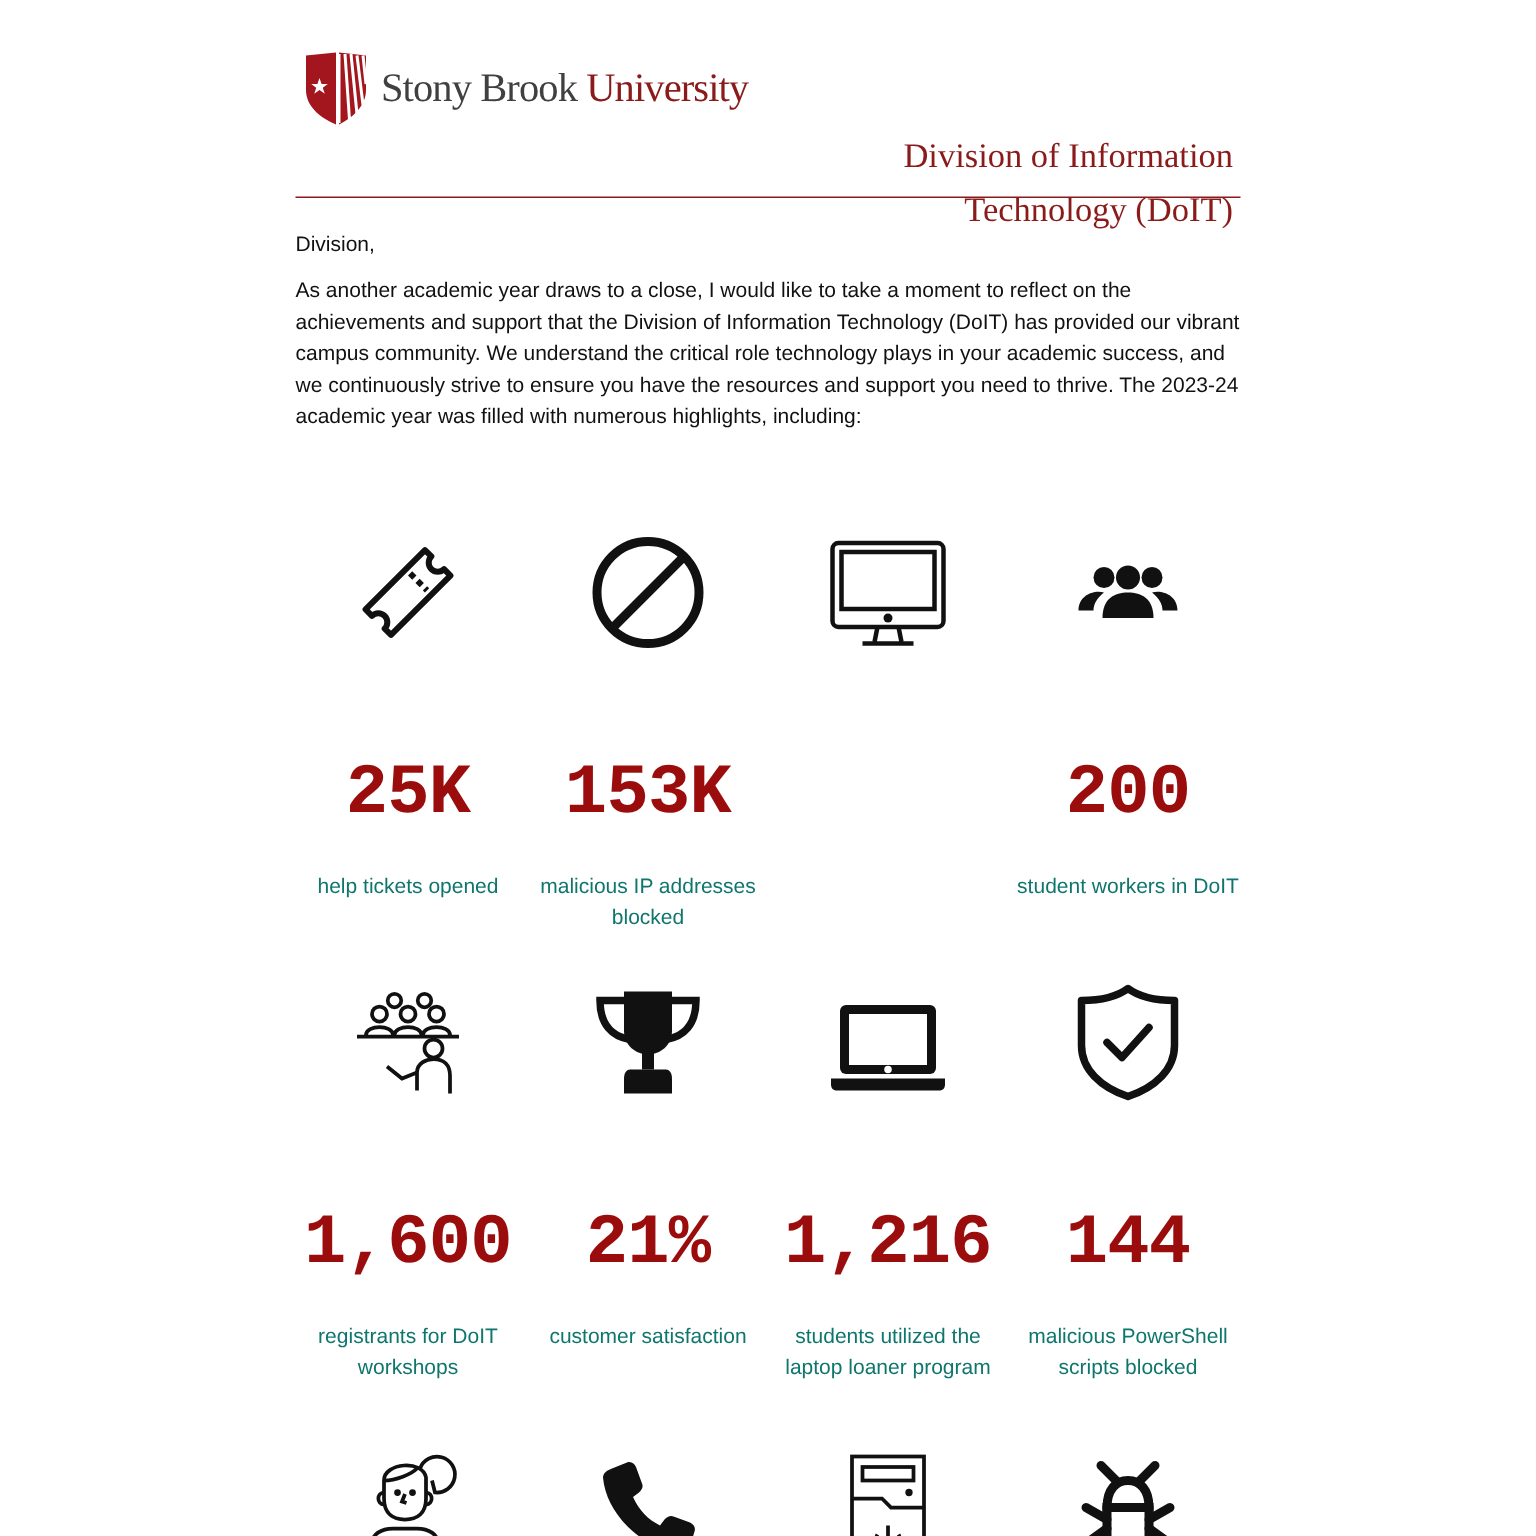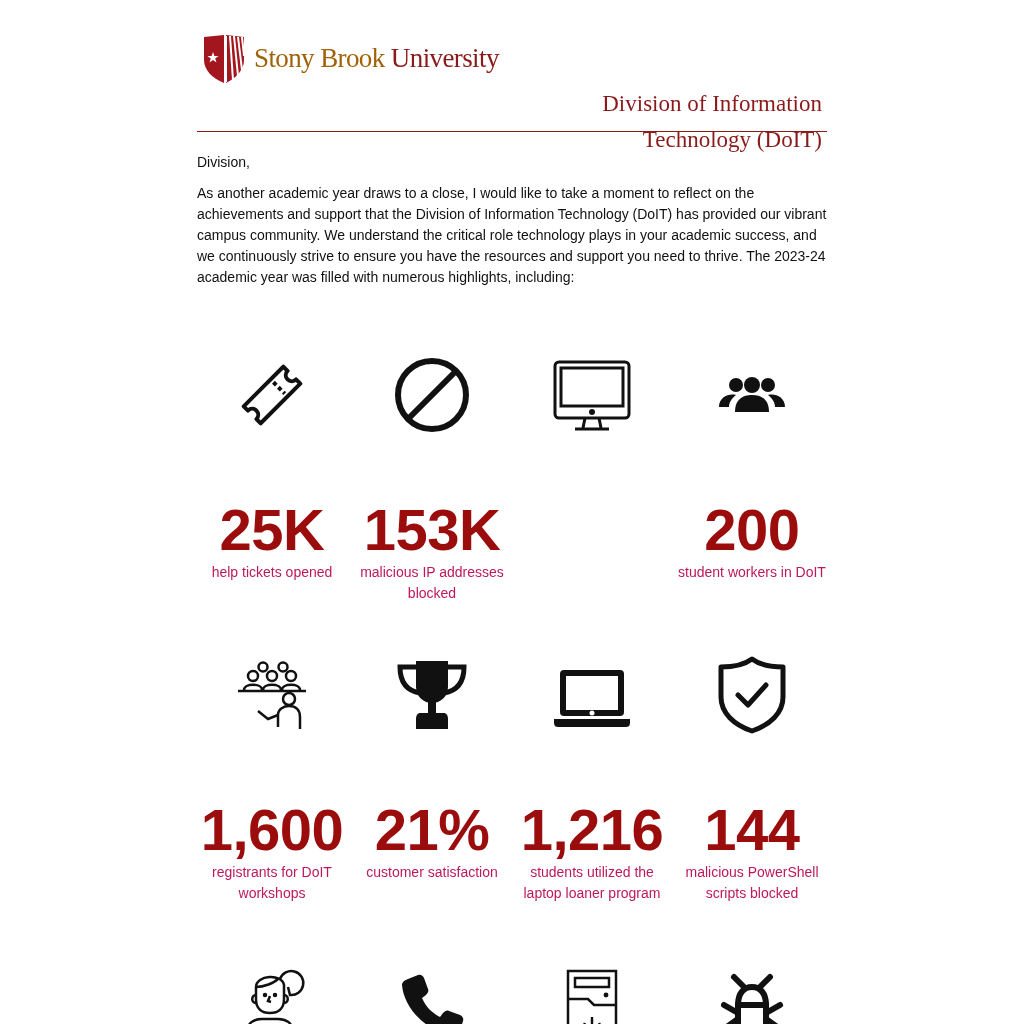--- a/index.html
+++ b/index.html
@@ -2,30 +2,30 @@
 <html><head>
 <meta charset="utf-8">
 <style>
   html, body { margin: 0; padding: 0; background: #ffffff; }
   body { width: 1024px; height: 1024px; overflow: hidden; position: relative; font-family: "Liberation Sans", sans-serif; color: #111; }
   .page { position: absolute; left: 197px; top: 0; width: 630px; }
   .header { position: relative; height: 131px; border-bottom: 1px solid #8b1a1a; }
   .logo { position: absolute; left: 5px; top: 34px; display: flex; align-items: center; }
   .logo svg { display: block; }
   .wordmark { font-family: "Liberation Serif", serif; font-size: 27px; letter-spacing: -0.6px; margin-left: 8px; margin-top: -2px; white-space: nowrap; }
-  .wordmark .wm-black { color: #a16207; }
+  .wordmark .wm-black { color: #404040; }
   .wordmark .wm-red { color: #8b1a1a; }
   .division { position: absolute; right: 5px; top: 42px; text-align: right; font-family: "Liberation Serif", serif; font-size: 23px; line-height: 36px; color: #8b1a1a; width: 260px; margin-top: 44px; }
   .greeting { position: absolute; left: 0; top: 153px; font-size: 14px; line-height: 18px; }
   .intro { position: absolute; left: 0; top: 183px; width: 630px; font-size: 14px; line-height: 21px; }
   .grid { position: absolute; left: 0; top: 355px; width: 630px; }
   .stat { position: absolute; width: 150px; text-align: center; }
   .stat .icon { width: 80px; height: 80px; margin: 0 auto; display: flex; align-items: center; justify-content: center; }
-  .stat .value { font-family: Liberation Sans, sans-serif; font-weight: bold; font-size: 58px; color: #9b0d0d; line-height: 50px; margin-top: 70px; letter-spacing: -0.5px; }
-  .stat .label { font-size: 14px; line-height: 21px; margin-top: 7px; color: #be185d; }
+  .stat .value { font-family: Liberation Mono, monospace; font-weight: bold; font-size: 47px; color: #9b0d0d; line-height: 50px; margin-top: 70px; letter-spacing: -0.5px; }
+  .stat .label { font-size: 14px; line-height: 21px; margin-top: 25px; color: #0f766e; }
 </style>
 </head>
 <body>
 
 <div class="page">
   <div class="header">
     <div class="logo">
       <svg width="44" height="50" viewBox="0 0 44 50">
         <path d="M2 3 L22 1 L22 49 C10 44 2 36 2 26 Z" fill="#a3161d"></path>
         <path d="M24 1 L42 3 L42 26 C42 36 34 44 24 49 Z" fill="#a3161d"></path>

